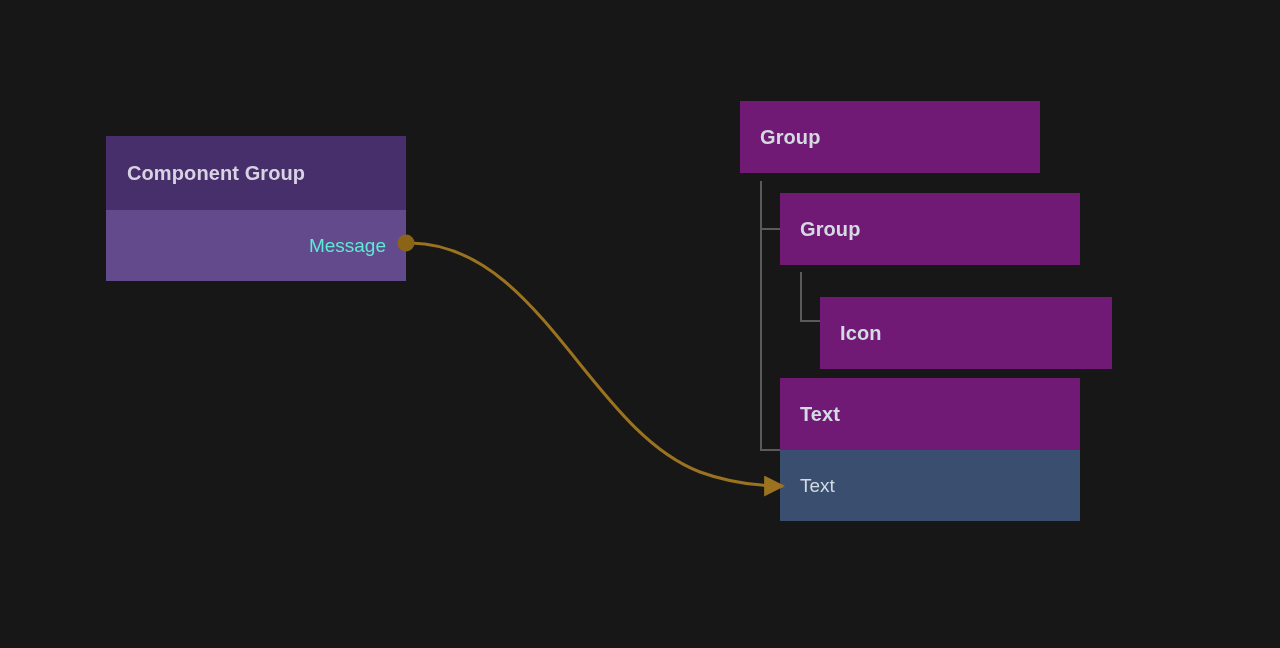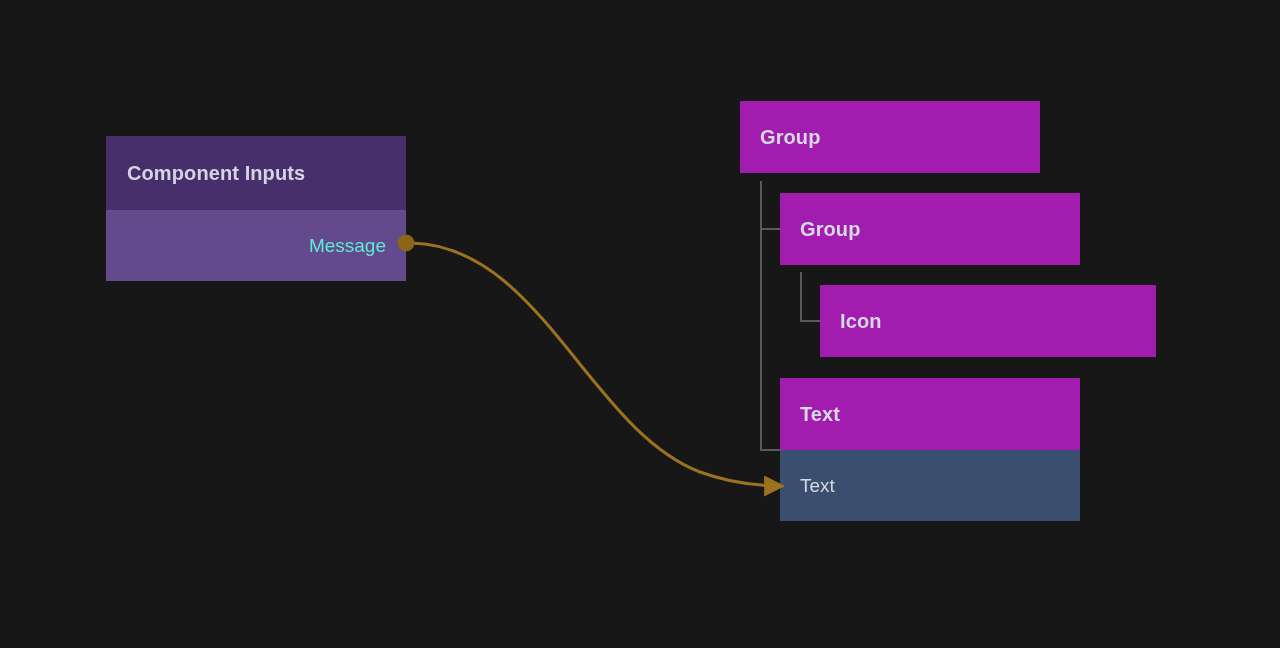--- a/index.html
+++ b/index.html
@@ -52,21 +52,21 @@
   }
   .inputs-body .label {
     color: #5eead4;
     font-size: 19px;
     font-weight: normal;
   }
 
   
   .blue-header {
     height: 72px;
-    background: #a21caf;
+    background: #701a75;
     padding-left: 20px;
   }
   .blue-header .label {
     color: #d4dae2;
     font-size: 20px;
     font-weight: bold;
     letter-spacing: 0.1px;
   }
   .blue-body {
     height: 71px;
@@ -74,21 +74,21 @@
     padding-left: 20px;
   }
   .blue-body .label {
     color: #d4dae2;
     font-size: 19px;
     font-weight: normal;
   }
 
   .node-group-root { left: 740px; top: 101px; width: 300px; }
   .node-group-child { left: 780px; top: 193px; width: 300px; }
-  .node-icon       { left: 820px; top: 285px; width: 336px; }
+  .node-icon       { left: 820px; top: 297px; width: 292px; }
   .node-text       { left: 780px; top: 378px; width: 300px; }
 
   
   .tree-line {
     position: absolute;
     background: #5a5a5a;
   }
   .tline-v-outer { left: 760px; top: 181px; width: 2px; height: 270px; }
   .tline-h-outer-1 { left: 760px; top: 228px; width: 20px; height: 2px; }
   .tline-h-outer-2 { left: 760px; top: 449px; width: 20px; height: 2px; }
@@ -110,21 +110,21 @@
 <div id="canvas">
 
   <div class="tree-line tline-v-outer"></div>
   <div class="tree-line tline-h-outer-1"></div>
   <div class="tree-line tline-h-outer-2"></div>
   <div class="tree-line tline-v-inner"></div>
   <div class="tree-line tline-h-inner"></div>
 
   <div class="node inputs-node">
     <div class="node-row inputs-header">
-      <span class="label">Component Inputs</span>
+      <span class="label">Component Group</span>
     </div>
     <div class="node-row inputs-body">
       <span class="label">Message</span>
     </div>
   </div>
 
   <div class="node node-group-root">
     <div class="node-row blue-header">
       <span class="label">Group</span>
     </div>

